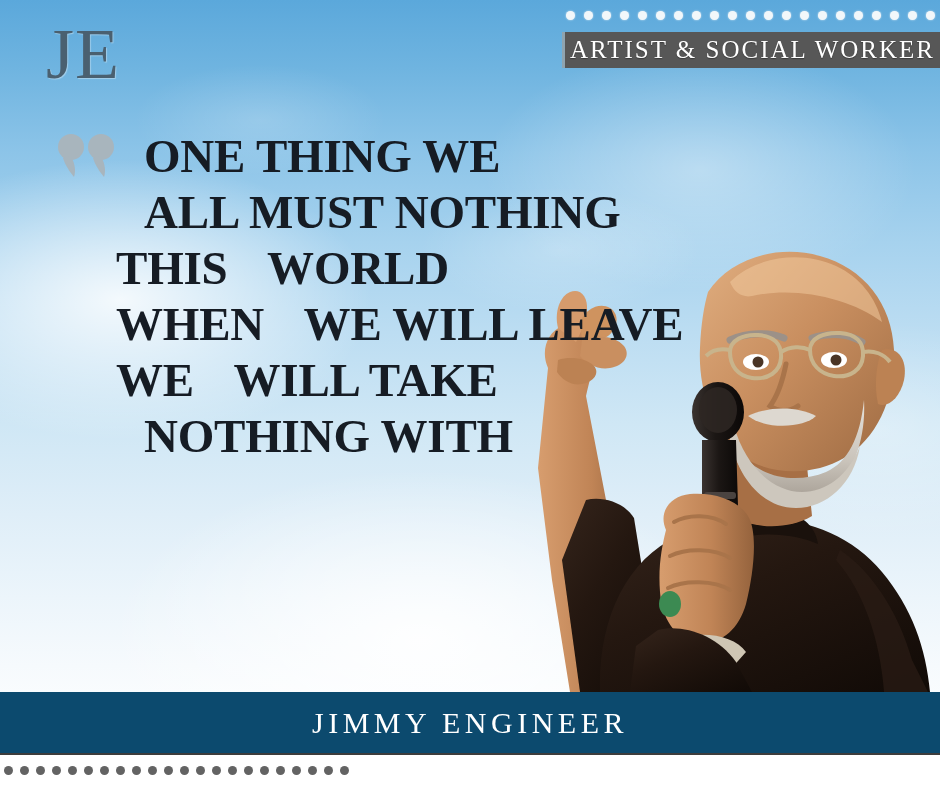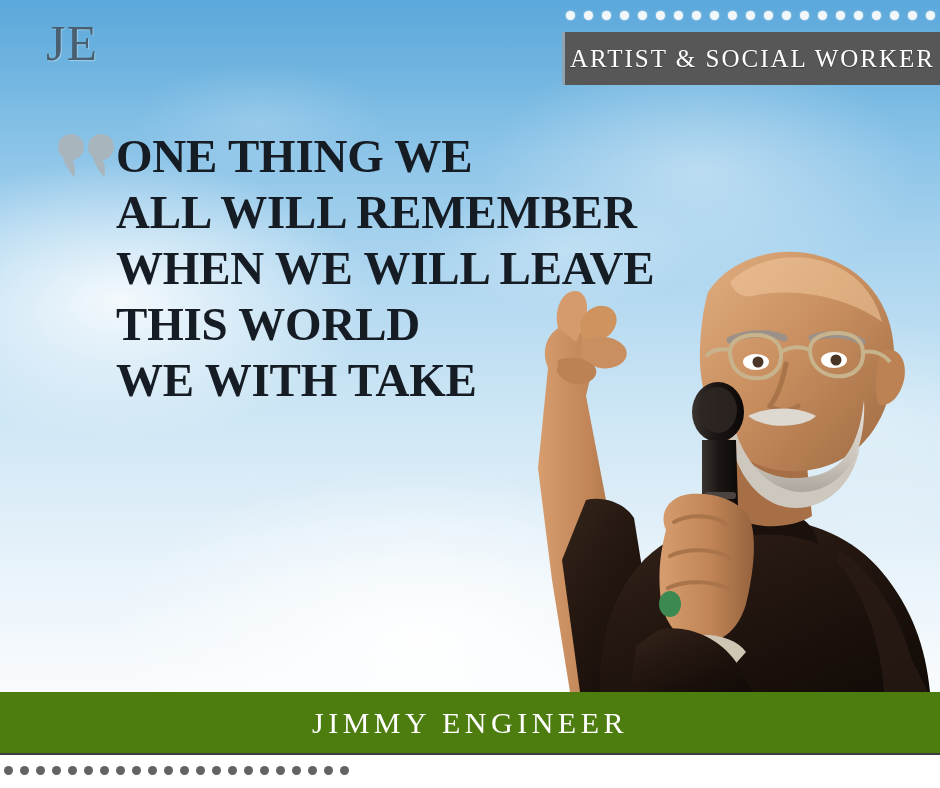--- a/index.html
+++ b/index.html
@@ -48,40 +48,40 @@
   }
   .dots-top .dot{
     width:9px;height:9px;border-radius:50%;
     background:#f2f7fa;
     box-shadow:0 0 2px rgba(255,255,255,0.8);
     flex:0 0 auto;
   }
 
   
   .banner{
-    position:absolute; left:562px; top:32px; width:378px; height:53px;
+    position:absolute; left:562px; top:32px; width:378px; height:36px;
     background:#575757;
     border-left:3px solid #8fa4b0;
     box-sizing:border-box;
     display:flex; align-items:center; justify-content:center;
   }
   .banner-text{
     color:#ffffff;
     font-family:"Liberation Serif", serif;
     font-size:25px;
     letter-spacing:2.0px;
     white-space:nowrap;
     text-shadow:0 1px 1px rgba(0,0,0,0.35);
   }
 
   
   .logo{
     position:absolute; left:46px; top:18px;
     font-family:"Liberation Serif", serif;
-    font-size:50px;
+    font-size:72px;
     line-height:1;
     color:#4a6070;
     letter-spacing:1px;
     text-shadow:1px 1px 1px rgba(255,255,255,0.35);
   }
 
   
   .quote-mark{
     position:absolute; left:58px; top:134px;
     width:60px;height:44px;
@@ -90,33 +90,33 @@
   
   .quote{
     position:absolute; left:116px; top:128px; width:600px;
     font-family:"Liberation Serif", serif;
     font-size:47px;
     line-height:56px;
     color:#161c24;
     letter-spacing:-0.2px;
   }
   .quote .ln{ display:block; white-space:nowrap; }
-  .quote b{ font-weight:bold; }
+  .quote b{ font-weight:bold;margin-left:28px; }
   .quote .reg{ font-weight:bold; }
 
   
   .photo{
     position:absolute; left:430px; top:200px; width:510px; height:492px;
     overflow:hidden;
   }
 
   
   .footer-bar{
     position:absolute; left:0; top:692px; width:940px; height:63px;
-    background:#4d7c0f;
+    background:#0c4a6e;
     display:flex; align-items:center; justify-content:center;
     border-bottom:2px solid #3d3d3d;
     box-sizing:border-box;
   }
   .footer-text{
     color:#ffffff;
     font-family:"Liberation Serif", serif;
     font-size:30px;
     letter-spacing:4.5px;
   }
@@ -301,24 +301,25 @@
         <circle cx="13" cy="13" r="13"></circle>
         <path d="M13 22 C17 30 18 37 16 43 C12 38 7 31 5 24 Z"></path>
         <circle cx="43" cy="13" r="13"></circle>
         <path d="M43 22 C47 30 48 37 46 43 C42 38 37 31 35 24 Z"></path>
       </g>
     </svg>
   </div>
 
   <div class="quote">
       <span class="ln"><b>ONE THING </b><span class="reg">WE</span></span>
-      <span class="ln"><b>ALL WILL REMEMBER</b></span>
+      <span class="ln"><b>ALL MUST NOTHING</b></span>
+      <span class="ln"><span class="reg">THIS </span><b>WORLD</b></span>
       <span class="ln"><span class="reg">WHEN </span><b>WE WILL LEAVE</b></span>
-      <span class="ln"><span class="reg">THIS </span><b>WORLD</b></span>
-      <span class="ln"><span class="reg">WE </span><b>WITH TAKE</b></span>
+      <span class="ln"><span class="reg">WE </span><b>WILL TAKE</b></span>
+      <span class="ln"><b>NOTHING </b><span class="reg">WITH</span></span>
     </div>
 
   <div class="footer-bar">
     <span class="footer-text">JIMMY ENGINEER</span>
   </div>
 
   <div class="dots-bottom">
     <span class="dot"></span>
       <span class="dot"></span>
       <span class="dot"></span>

